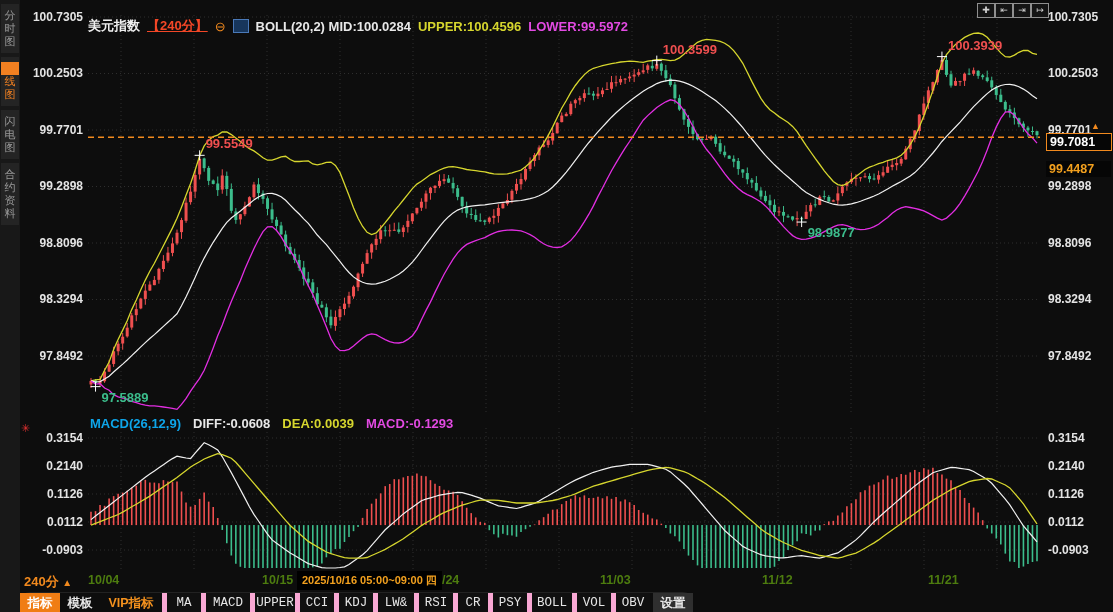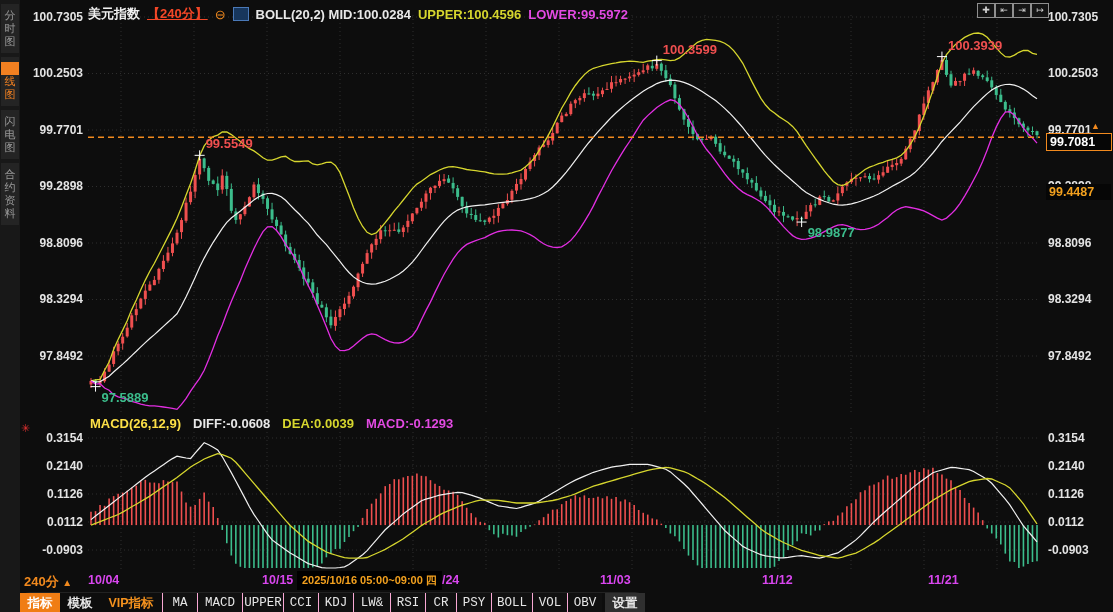--- a/index.html
+++ b/index.html
@@ -5,64 +5,64 @@
   html,body{margin:0;padding:0;background:#000;}
   #app{position:relative;width:1113px;height:612px;background:#0d0d0d;overflow:hidden;
        font-family:"Liberation Sans",sans-serif;}
   
   .sidebar{position:absolute;left:0;top:0;width:20px;height:612px;background:#181818;}
   .side-tab{margin:4px 1px;padding:5px 0;background:#242424;display:flex;flex-direction:column;align-items:center;cursor:pointer;}
   .side-ch{font-size:11px;line-height:13px;color:#9a9a9a;width:100%;text-align:center;}
   .side-tab.active .side-ch{color:#f28021;}
   .side-ch.hot{background:#f28021;color:#fff;}
   
-  .header{position:absolute;left:88px;top:6px;height:16px;display:flex;align-items:center;gap:7px;
+  .header{position:absolute;left:88px;top:18px;height:16px;display:flex;align-items:center;gap:7px;
           font-size:13px;font-weight:bold;color:#e8e8e8;white-space:nowrap;z-index:5;}
   .hd-symbol{color:#f0f0f0;}
   .hd-period{color:#f34727;text-decoration:underline;}
   .hd-minus{color:#f28a1e;font-weight:normal;font-size:13px;cursor:pointer;}
   .hd-chart-ic{width:14px;height:12px;background:#17365c;border:1px solid #4a79b8;display:inline-block;cursor:pointer;}
   .hd-mid{color:#e8e8e8;}
   .hd-upper{color:#d6d62e;}
   .hd-lower{color:#e24ae2;}
   .hicon{position:absolute;top:3px;width:16px;height:13px;border:1px solid #8f8f8f;background:#141414;color:#cfcfcf;
          font-size:9px;line-height:13px;text-align:center;cursor:pointer;z-index:6;}
   
   .yl{position:absolute;width:62px;font-size:12px;font-weight:bold;color:#e4e4e4;line-height:14px;z-index:4;}
   .yl.l{left:21px;text-align:right;}
   .yl.r{left:1048px;text-align:left;}
   
   .up-arrow{position:absolute;left:1091px;top:121px;color:#f28a1e;font-size:9px;z-index:6;}
   .price-box{position:absolute;left:1046px;top:133px;width:61px;height:16px;border:1px solid #f28a1e;background:#060606;
              color:#fff;font-size:12.5px;font-weight:bold;line-height:16px;padding-left:3px;z-index:6;}
   .sec-price{position:absolute;left:1046px;top:161px;width:62px;height:16px;background:#060606;color:#f2a01e;
-             font-size:12.5px;font-weight:bold;line-height:16px;padding-left:3px;z-index:6;margin-top:23px;}
+             font-size:12.5px;font-weight:bold;line-height:16px;padding-left:3px;z-index:6;}
   
   #main-svg{position:absolute;left:88px;top:15px;z-index:2;}
   #macd-svg{position:absolute;left:88px;top:428px;z-index:2;}
   
   .macd-header{position:absolute;left:90px;top:416px;display:flex;gap:12px;font-size:13px;font-weight:bold;white-space:nowrap;z-index:5;}
-  .md-name{color:#fde047;}
+  .md-name{color:#0ea5e9;}
   .md-diff{color:#e8e8e8;}
   .md-dea{color:#d6d62e;}
   .md-macd{color:#e24ae2;}
   .alert-icon{position:absolute;left:21px;top:422px;color:#e03030;font-size:11px;z-index:5;}
   
   .period{position:absolute;left:24px;top:573px;color:#f28a1e;font-size:13px;font-weight:bold;cursor:pointer;z-index:5;}
   .period .tri{font-size:10px;}
-  .date{position:absolute;top:573px;font-size:12.5px;font-weight:bold;color:#d946ef;z-index:4;white-space:nowrap;}
+  .date{position:absolute;top:573px;font-size:12.5px;font-weight:bold;color:#4d7c0f;z-index:4;white-space:nowrap;}
   .tooltip{position:absolute;left:297px;top:571px;height:19px;background:#000;color:#f2a01e;font-size:11px;font-weight:bold;
            line-height:19px;padding:0 5px;white-space:nowrap;z-index:6;}
   .watermark{position:absolute;left:1000px;top:558px;font-size:34px;color:#d6d6d6;letter-spacing:1px;z-index:7;
              font-family:"Liberation Sans",sans-serif;}
   
   .toolbar{position:absolute;left:20px;top:592px;height:20px;display:flex;border-top:1px solid #222;z-index:5;border-radius:10px;}
   .titem{height:20px;line-height:20px;text-align:center;font-size:12.5px;color:#e6e6e6;cursor:pointer;white-space:nowrap;}
   .titem.plain{font-weight:bold;}
-  .titem.mono{font-family:"Liberation Mono",monospace;border-left:1px solid #f9a8d4;background:#101010;}
+  .titem.mono{font-family:"Liberation Mono",monospace;border-left:5px solid #f9a8d4;background:#101010;}
   .titem.active{background:#f07d14;color:#fff;font-weight:bold;}
   .titem.vip{color:#f5921e;font-weight:bold;}
   .titem.settings{background:#2f2f2f;margin-left:3px;}
 </style>
 </head>
 <body>
 
 <div id="app">
 
   <div class="sidebar">

